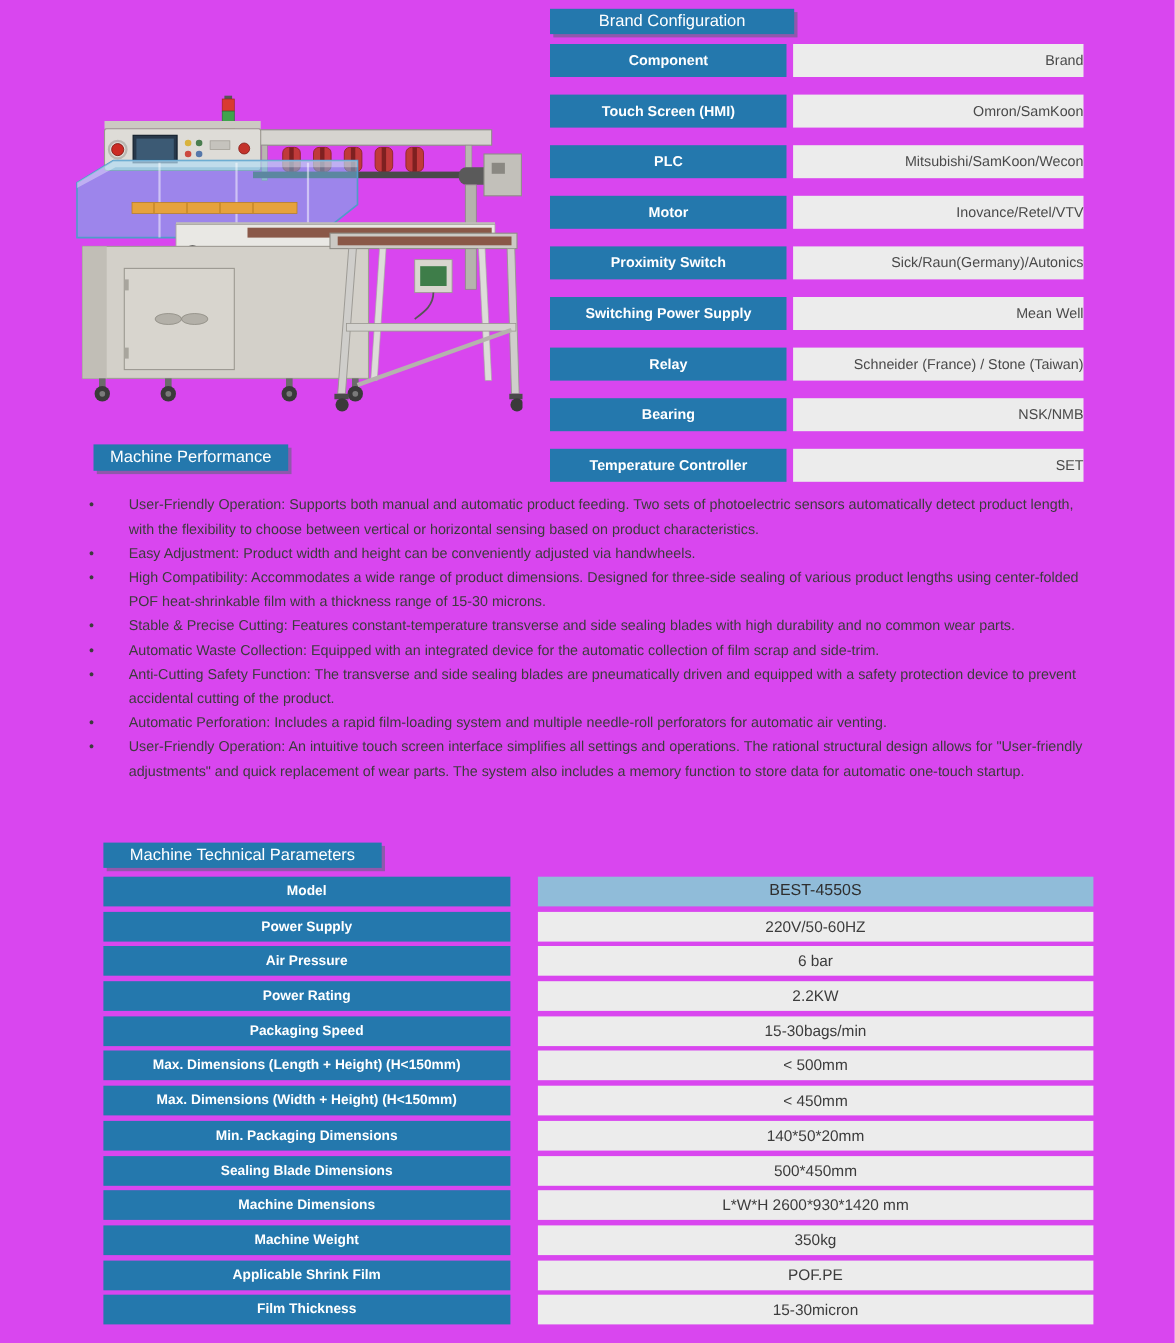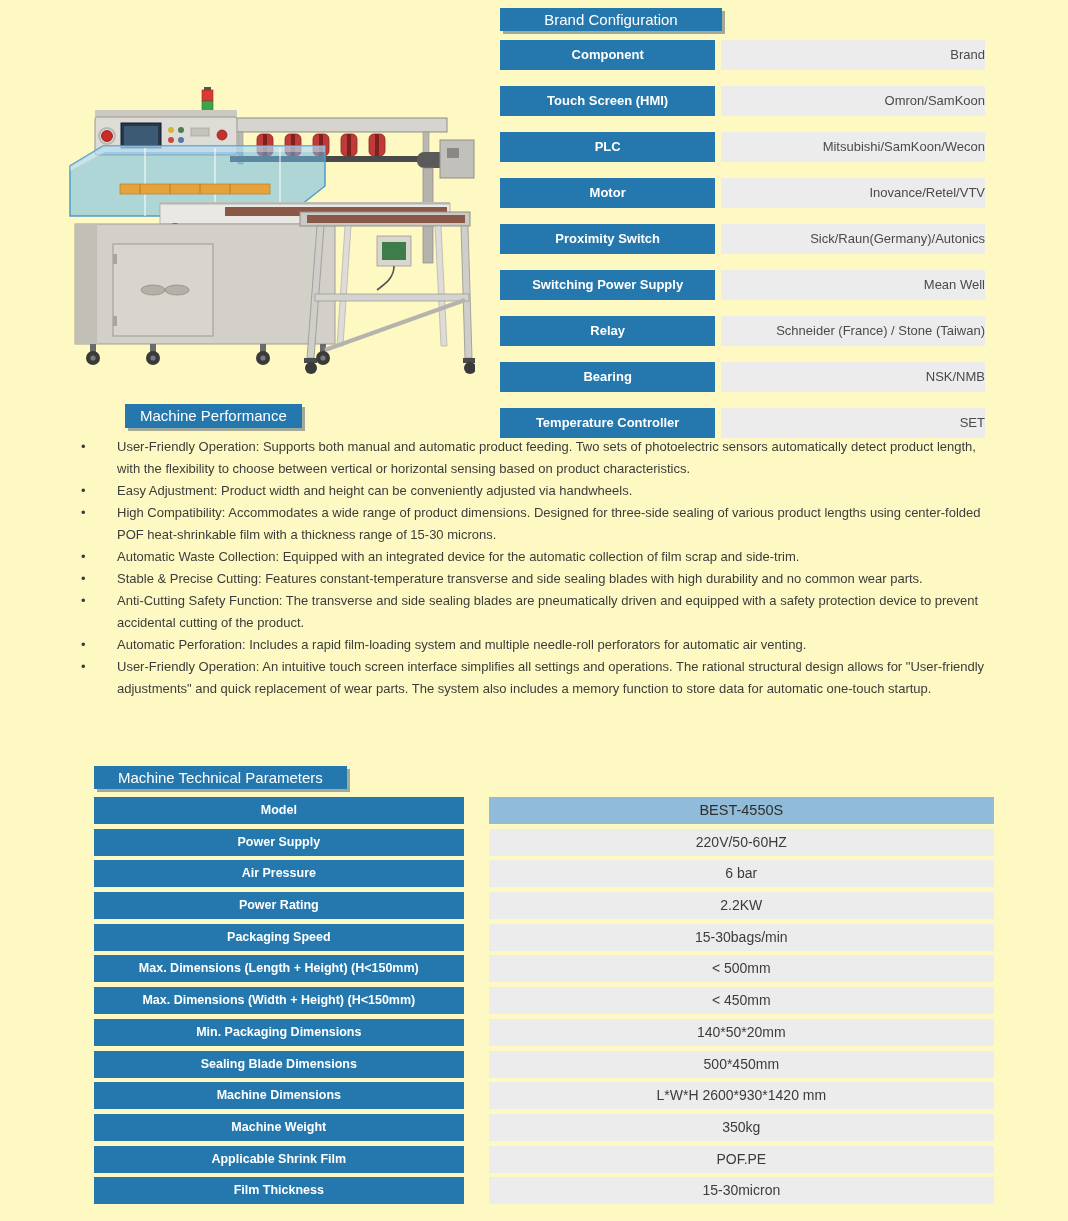--- a/index.html
+++ b/index.html
@@ -6,21 +6,21 @@
     --header-blue:#2478ad;
     --value-cell-gray:#ececec;
     --model-value-blue:#90bcd9;
     --title-shadow:rgba(84,104,116,0.55);
     --body-text:#3c3c3c;
     --value-text:#4a4a4a;
   }
   *{box-sizing:border-box;margin:0;padding:0;}
   html,body{background:#fff;}
   body{font-family:"Liberation Sans","DejaVu Sans",sans-serif;}
-  .page{position:relative;width:1068px;height:1221px;background:#fef9c3;overflow:hidden;}
+  .page{position:relative;width:1068px;height:1221px;background:#d946ef;overflow:hidden;}
 
   
   .sec-title{
     background:var(--header-blue);
     color:#fff;
     font-size:15px;
     box-shadow:3px 3px 0 0 var(--title-shadow);
     white-space:nowrap;
   }
 
@@ -38,22 +38,22 @@
     width:227px;background:var(--header-blue);color:#fff;
     font-size:13px;font-weight:bold;text-align:center;line-height:30px;
   }
   .brand-row .cell-value{
     width:278px;margin-left:6px;background:var(--value-cell-gray);
     color:var(--value-text);font-size:13px;text-align:right;line-height:30px;
   }
 
   
   .perf-section{position:absolute;left:85px;top:404px;width:920px;}
-  .perf-title{display:inline-block;padding:0 15px;height:24px;line-height:24px;margin-left:40px;}
-  .perf-list{list-style:none;margin-top:8px;margin-left:-5px;width:912px;}
+  .perf-title{display:inline-block;padding:0 15px;height:24px;line-height:24px;}
+  .perf-list{list-style:none;margin-top:20px;margin-left:-5px;width:912px;}
   .perf-list li{
     position:relative;padding-left:37px;
     font-size:13px;line-height:22px;color:var(--body-text);
   }
   .perf-list li::before{content:"\2022";position:absolute;left:1px;top:0;color:var(--body-text);}
 
   
   .params-section{position:absolute;left:94px;top:766px;width:900px;}
   .params-title{display:inline-block;padding:0 24px;height:23px;line-height:23px;}
   .param-rows{margin-top:8px;}
@@ -239,22 +239,22 @@
         </div>
       </div>
   </section>
 
   <section class="perf-section">
     <div class="sec-title perf-title">Machine Performance</div>
     <ul class="perf-list">
         <li>User-Friendly Operation: Supports both manual and automatic product feeding. Two sets of photoelectric sensors automatically detect product length, with the flexibility to choose between vertical or horizontal sensing based on product characteristics.</li>
         <li>Easy Adjustment: Product width and height can be conveniently adjusted via handwheels.</li>
         <li>High Compatibility: Accommodates a wide range of product dimensions. Designed for three-side sealing of various product lengths using center-folded POF heat-shrinkable film with a thickness range of 15-30 microns.</li>
+        <li>Stable &amp; Precise Cutting: Features constant-temperature transverse and side sealing blades with high durability and no common wear parts.</li>
         <li>Automatic Waste Collection: Equipped with an integrated device for the automatic collection of film scrap and side-trim.</li>
-        <li>Stable &amp; Precise Cutting: Features constant-temperature transverse and side sealing blades with high durability and no common wear parts.</li>
         <li>Anti-Cutting Safety Function: The transverse and side sealing blades are pneumatically driven and equipped with a safety protection device to prevent accidental cutting of the product.</li>
         <li>Automatic Perforation: Includes a rapid film-loading system and multiple needle-roll perforators for automatic air venting.</li>
         <li>User-Friendly Operation: An intuitive touch screen interface simplifies all settings and operations. The rational structural design allows for "User-friendly adjustments" and quick replacement of wear parts. The system also includes a memory function to store data for automatic one-touch startup.</li>
       </ul>
   </section>
 
   <section class="params-section">
     <div class="sec-title params-title">Machine Technical Parameters</div>
     <div class="param-rows">
         <div class="trow param-row highlight">

